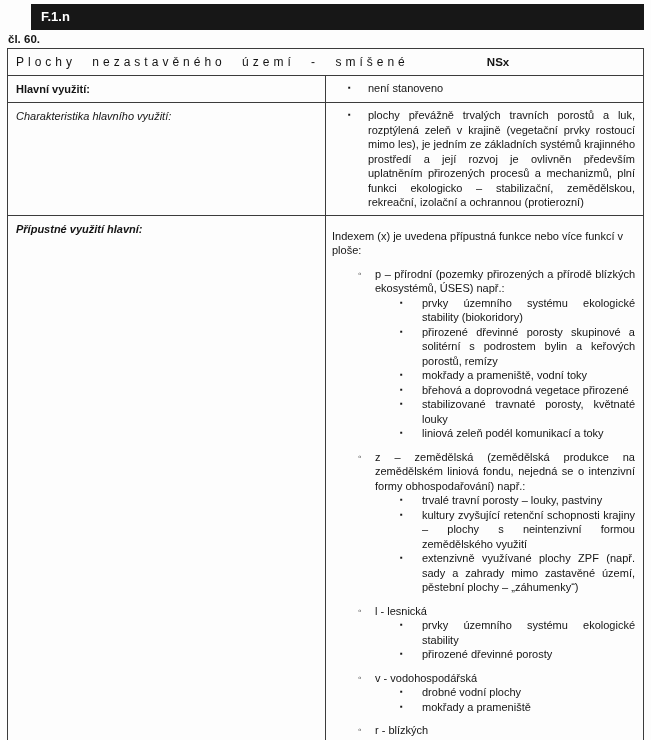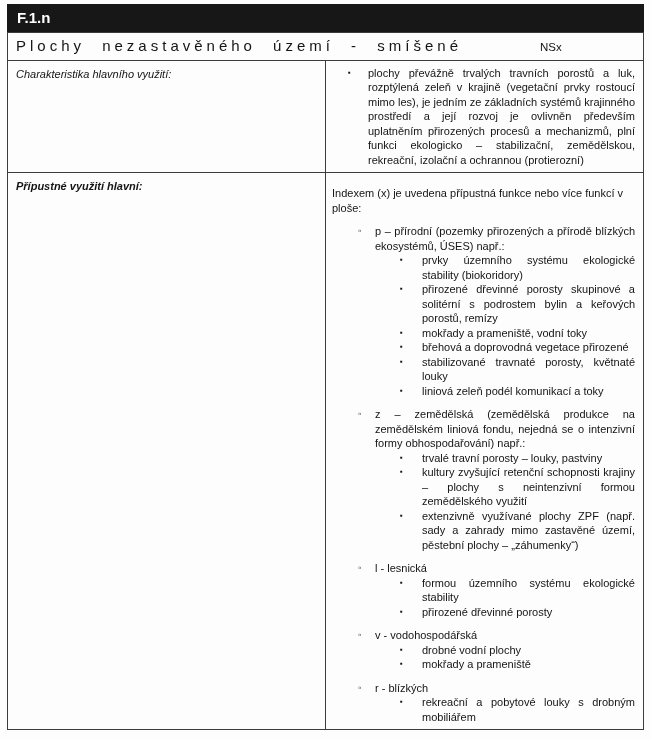--- a/index.html
+++ b/index.html
@@ -1,31 +1,31 @@
 <!DOCTYPE html>
 <html><head>
 <meta charset="utf-8">
 <style>
   * { margin:0; padding:0; box-sizing:border-box; }
   html,body { width:651px; height:740px; overflow:hidden; background:#fdfdfd; }
   body { font-family:"Liberation Sans", sans-serif; color:#141414; }
   .page { padding:4px 7px 0 7px; }
 
-  .hbar { background:#171717; color:#fff; font-weight:bold; font-size:15px;
-          padding:5px 0 6px 10px; display:flex; align-items:baseline; }
+  .hbar { background:#171717; color:#fff; font-weight:bold; font-size:13px;
+          padding:5px 0 6px 10px; display:flex; align-items:baseline;margin-left:24px; }
   .hbar .num { margin-right:26px; }
   .article { font-weight:bold; font-size:11.5px; margin:3px 0 3px 1px; }
 
   table.zt { border-collapse:collapse; width:637px; table-layout:fixed; }
   .zt td { border:1.5px solid #3c3c3c; vertical-align:top;
            font-size:11px; line-height:14.5px; }
 
   .title-cell { padding:6px 8px 5px 8px; }
-  .ls   { letter-spacing:4px; word-spacing:9px; font-size:15px;text-align:right; }
-  .code { font-weight:normal; margin-left:30px; font-size:11.5px;padding-left:45px; }
+  .ls   { letter-spacing:4px; word-spacing:9px; font-size:12px;text-align:right; }
+  .code { font-weight:bold; margin-left:30px; font-size:11.5px;padding-left:45px; }
 
   td.lbl { width:147px; padding:6px 6px 6px 8px; }
   .lbl-bold   { font-weight:bold; }
   .lbl-italic { font-style:italic; text-align:justify; }
   .lbl-bolditalic { font-weight:bold; font-style:italic; }
 
   td.content { padding:5px 6px 5px 5px; }
 
   .intro { padding-left:1px;margin-top:8px; }
 
@@ -43,31 +43,41 @@
 </style>
 </head>
 <body>
 
 <div class="page">
 
   <div class="hbar">
     <span class="num">F.1.n</span>
   </div>
 
+  <div class="article">čl. 60.</div>
 
   <table class="zt">
 
     <tbody>
         <tr>
       <td colspan="2" class="title-cell">
         <span class="ls">Plochy nezastavěného území - smíšené</span>
         <span class="code">NSx</span>
       </td>
     </tr>
 
+    <tr>
+      <td class="lbl lbl-bold">Hlavní využití:</td>
+      <td class="content">
+        <div class="b1">
+          <span class="mk-sq">▪</span>
+          <span class="txl">není stanoveno</span>
+        </div>
+      </td>
+    </tr>
 
     <tr>
       <td class="lbl lbl-italic">Charakteristika hlavního využití:</td>
       <td class="content">
         <div class="b1">
           <span class="mk-sq">▪</span>
           <span class="tx">plochy převážně trvalých travních porostů a luk, rozptýlená zeleň v krajině (vegetační prvky rostoucí mimo les), je jedním ze základních systémů krajinného prostředí a její rozvoj je ovlivněn především uplatněním přirozených procesů a mechanizmů, plní funkci ekologicko – stabilizační, zemědělskou, rekreační, izolační  a ochrannou (protierozní)</span>
         </div>
       </td>
     </tr>
@@ -128,21 +138,21 @@
           </div>
         </div>
 
         <div class="grp">
           <div class="g2t">
             <span class="mk-ci">◦</span>
             <span class="tx">l - lesnická</span>
           </div>
           <div class="b2">
             <span class="mk-sq">▪</span>
-            <span class="tx">formou územního systému ekologické stability</span>
+            <span class="tx">prvky územního systému ekologické stability</span>
           </div>
           <div class="b2">
             <span class="mk-sq">▪</span>
             <span class="tx">přirozené dřevinné porosty</span>
           </div>
         </div>
 
         <div class="grp">
           <div class="g2t">
             <span class="mk-ci">◦</span>

